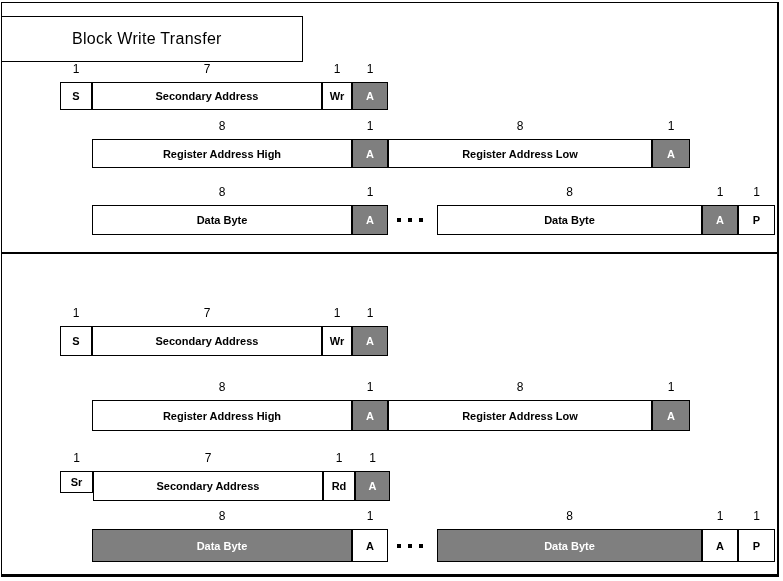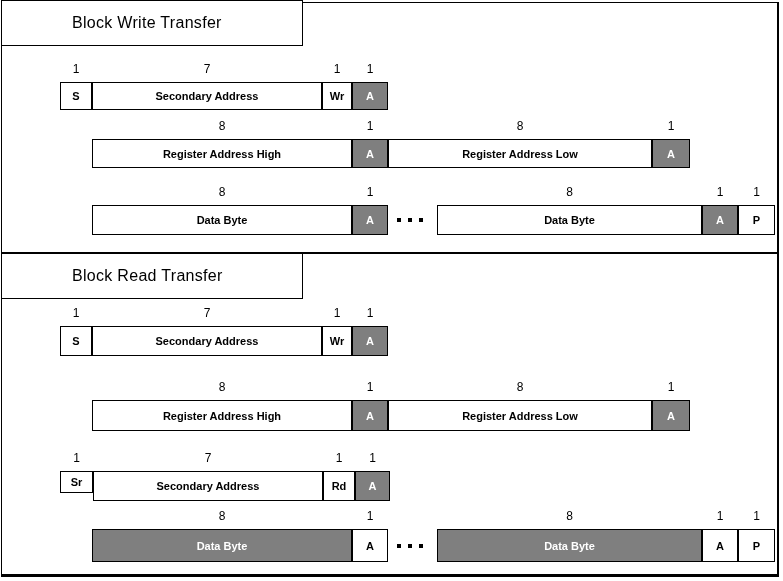--- a/index.html
+++ b/index.html
@@ -69,21 +69,21 @@
     height: 4px;
     background: var(--border, #000000);
     display: block;
   }
 </style>
 </head>
 <body>
 
 <div id="stage">
     <div class="frame" style="left: 1px; top: 2px; width: 778px; height: 251px;"></div>
-    <div class="title-box" style="left: 1px; top: 0; width: 302px; height: 46px;">
+    <div class="title-box" style="left: 1px; top: 16px; width: 302px; height: 46px;">
       <span>Block Write Transfer</span>
     </div>
     <div class="bit" style="left: 60px; top: 61px; width: 32px; height: 16px;">1</div>
     <div class="cell" style="left: 60px; top: 82px; width: 32px; height: 28px;">
       <span>S</span>
     </div>
     <div class="bit" style="left: 92px; top: 61px; width: 230px; height: 16px;">7</div>
     <div class="cell" style="left: 92px; top: 82px; width: 230px; height: 28px;">
       <span>Secondary Address</span>
     </div>
@@ -130,23 +130,20 @@
     </div>
     <div class="bit" style="left: 702px; top: 184px; width: 36px; height: 16px;">1</div>
     <div class="cell shaded" style="left: 702px; top: 205px; width: 36px; height: 30px;">
       <span>A</span>
     </div>
     <div class="bit" style="left: 738px; top: 184px; width: 37px; height: 16px;">1</div>
     <div class="cell" style="left: 738px; top: 205px; width: 37px; height: 30px;">
       <span>P</span>
     </div>
     <div class="frame last" style="left: 1px; top: 253px; width: 778px; height: 324px;"></div>
-    <div class="title-box" style="left: 1px; top: 253px; width: 302px; height: 46px;">
-      <span>Block Read Transfer</span>
-    </div>
     <div class="bit" style="left: 60px; top: 305px; width: 32px; height: 16px;">1</div>
     <div class="cell" style="left: 60px; top: 326px; width: 32px; height: 30px;">
       <span>S</span>
     </div>
     <div class="bit" style="left: 92px; top: 305px; width: 230px; height: 16px;">7</div>
     <div class="cell" style="left: 92px; top: 326px; width: 230px; height: 30px;">
       <span>Secondary Address</span>
     </div>
     <div class="bit" style="left: 322px; top: 305px; width: 30px; height: 16px;">1</div>
     <div class="cell" style="left: 322px; top: 326px; width: 30px; height: 30px;">

